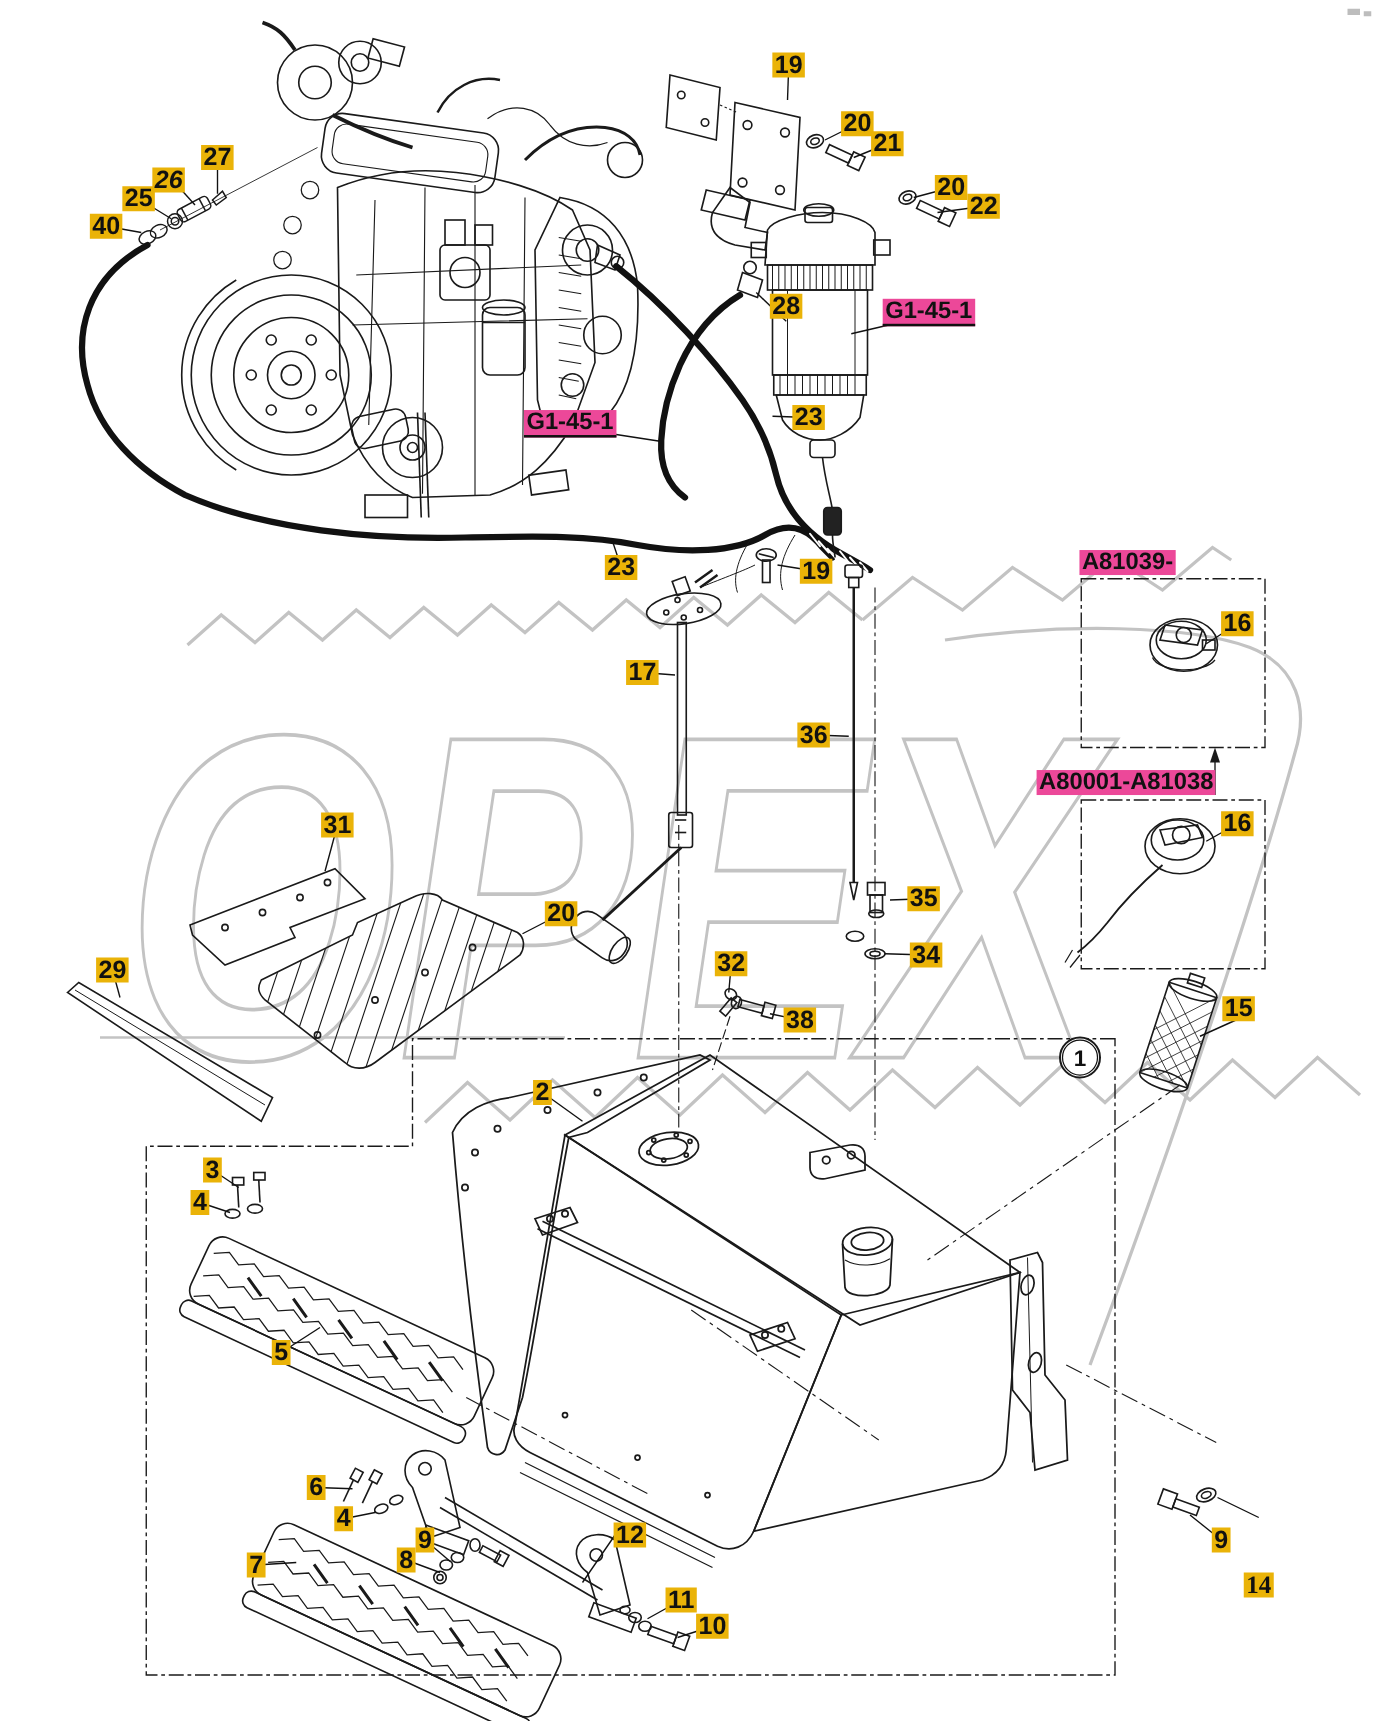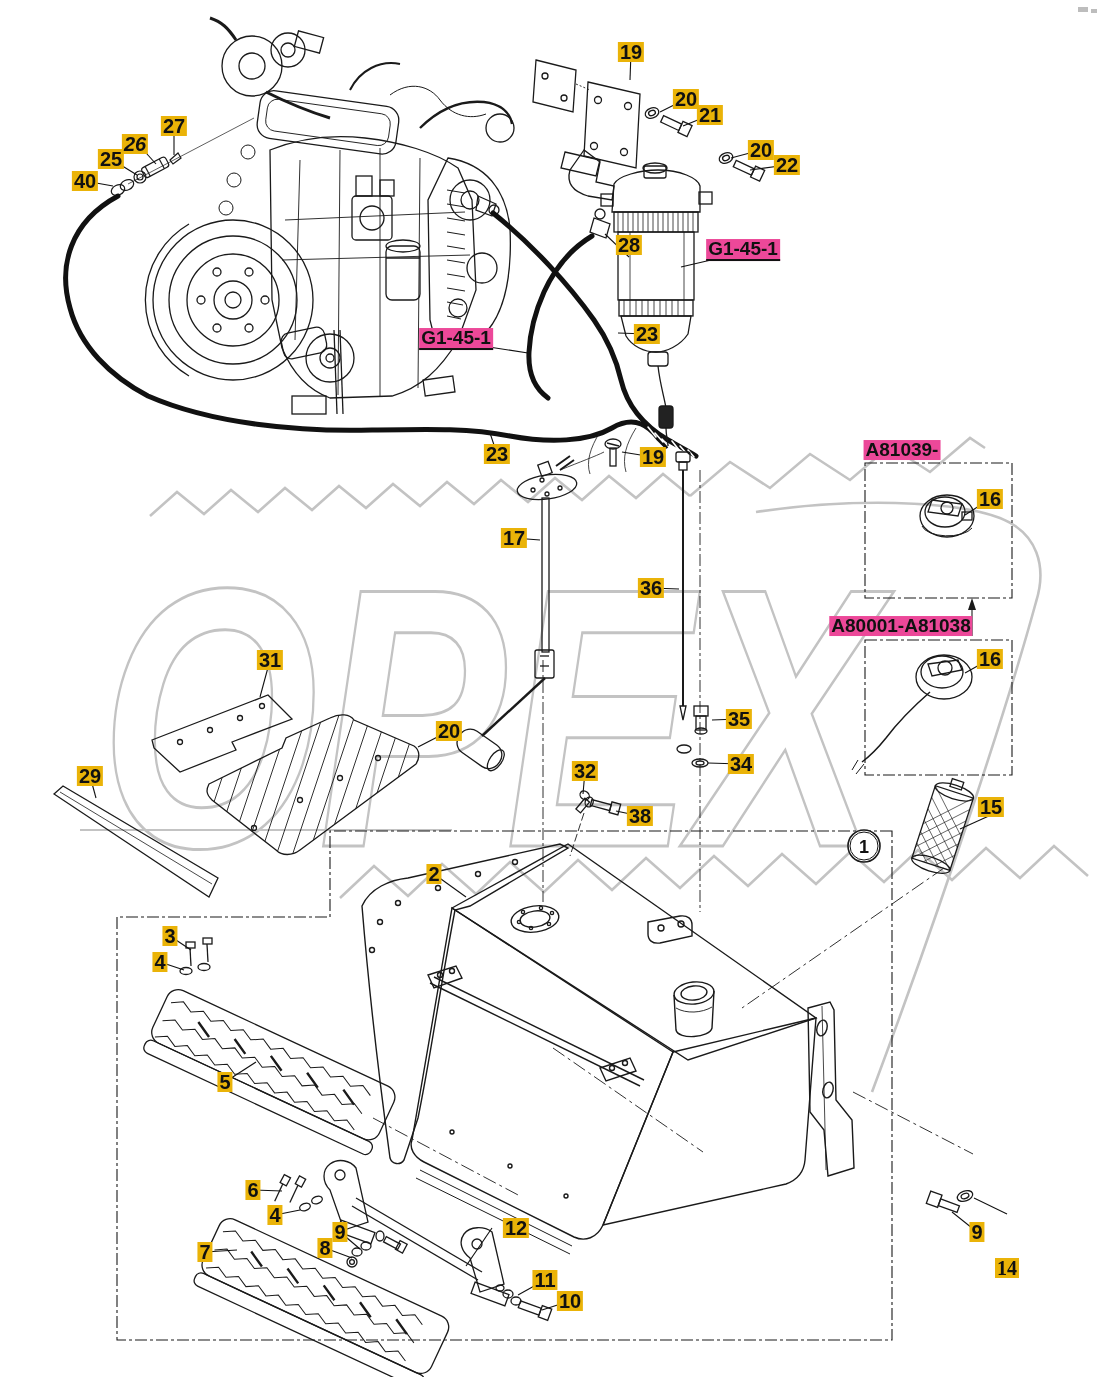--- a/index.html
+++ b/index.html
@@ -460,21 +460,21 @@
       <div class="callout" style="left: 170px; top: 936px;">3</div>
       <div class="callout" style="left: 160px; top: 962px;">4</div>
       <div class="callout" style="left: 225px; top: 1082px;">5</div>
       <div class="callout" style="left: 253px; top: 1190px;">6</div>
       <div class="callout" style="left: 275px; top: 1215px;">4</div>
       <div class="callout" style="left: 205px; top: 1252px;">7</div>
       <div class="callout" style="left: 325px; top: 1248px;">8</div>
       <div class="callout" style="left: 340px; top: 1232px;">9</div>
       <div class="callout" style="left: 570px; top: 1301px;">10</div>
       <div class="callout" style="left: 545px; top: 1280px;">11</div>
-      <div class="callout" style="left: 516px; top: 1228px;">12</div>
+      <div class="callout" style="left: 504px; top: 1228px;">12</div>
       <div class="callout" style="left: 977px; top: 1232px;">9</div>
       <div class="callout" style="left: 1007px; top: 1268px; font-family: Liberation Serif, serif;">14</div>
       <div class="callout" style="left: 991px; top: 807px;">15</div>
       <div class="callout" style="left: 990px; top: 499px;">16</div>
       <div class="callout" style="left: 990px; top: 659px;">16</div>
       <div class="callout" style="left: 514px; top: 538px;">17</div>
       <div class="callout" style="left: 653px; top: 457px;">19</div>
       <div class="callout" style="left: 631px; top: 52px;">19</div>
       <div class="callout" style="left: 686px; top: 99px;">20</div>
       <div class="callout" style="left: 710px; top: 115px;">21</div>

